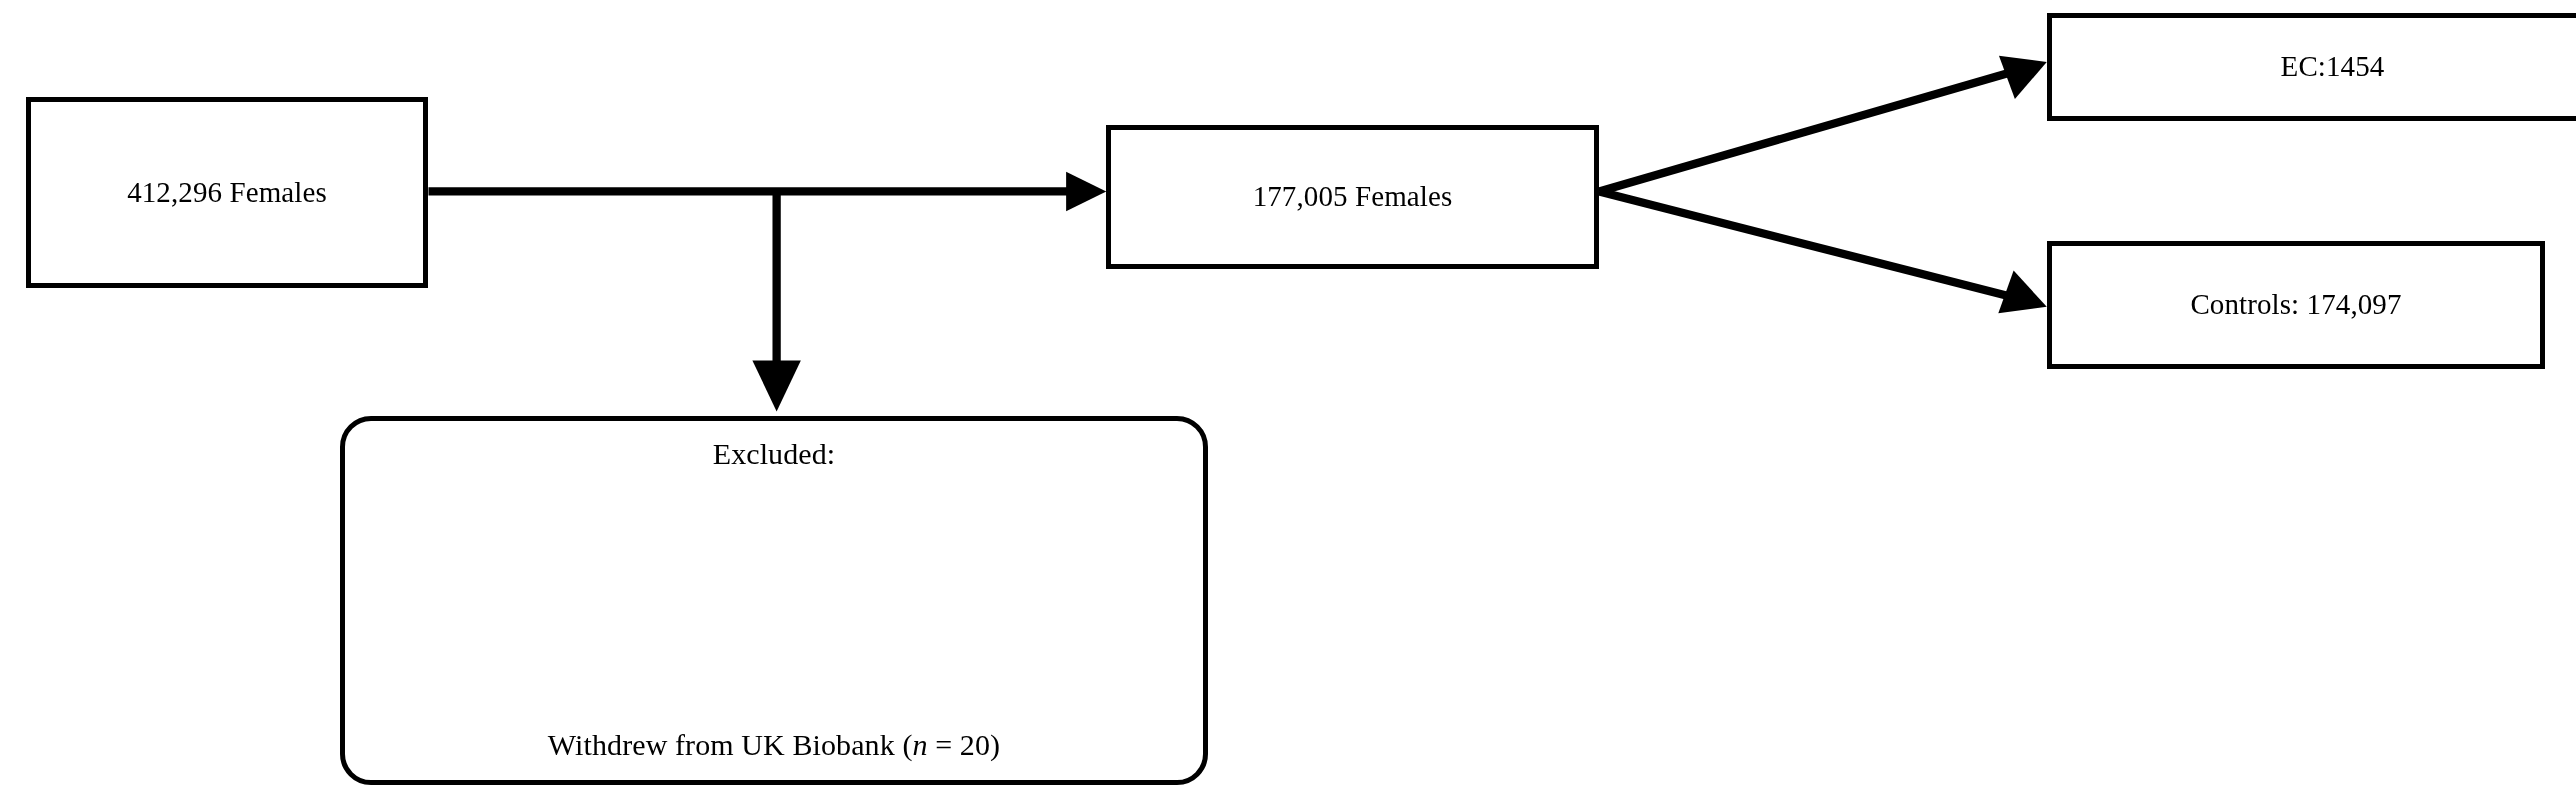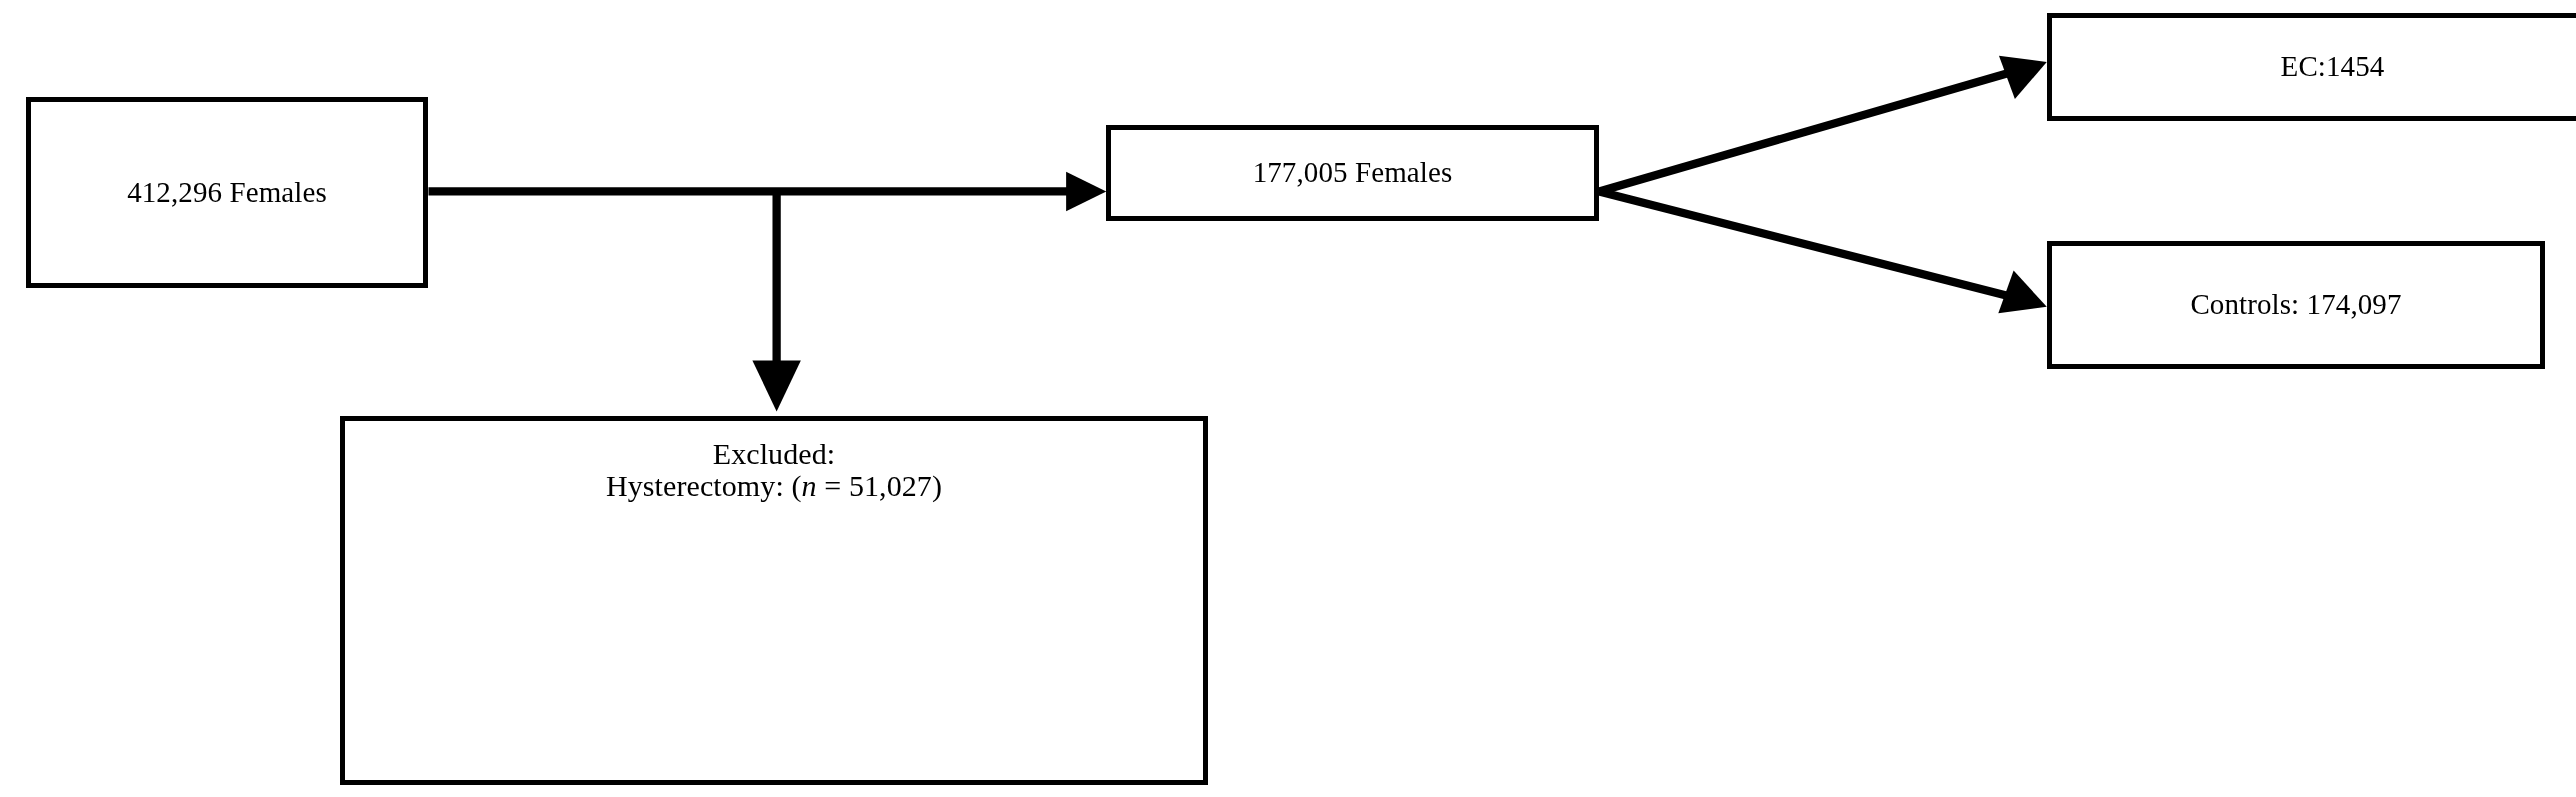--- a/index.html
+++ b/index.html
@@ -33,25 +33,25 @@
   .node .line {
     display: block;
     width: 100%;
     white-space: nowrap;
     font-size: 29px;
     line-height: 1.08;
     letter-spacing: 0.1px;
   }
 
   #node-total      { left: 26px;   top: 97px;  width: 402px;  height: 191px; }
-  #node-eligible   { left: 1106px; top: 125px;  width: 493px;  height: 96px; }
+  #node-eligible   { left: 1106px; top: 125px;  width: 493px;  height: 144px; }
   #node-ec         { left: 2047px; top: 12.8px;   width: 571px;  height: 108px; }
   #node-controls   { left: 2047px; top: 241px;  width: 498px;  height: 128px; }
   #node-excluded   { left: 340px;  top: 416px;  width: 868px; height: 369px;
-                     justify-content: flex-start; padding: 16.6px 0 19px 0; }
+                     justify-content: space-between; padding: 16.6px 0 19px 0; border-radius: 31px; }
 
   #node-excluded .line { font-size: 30px; }
 
   .ital { font-style: italic; }
 
   
   #connectors {
     position: absolute;
     left: 0;
     top: 0;
@@ -100,21 +100,21 @@
     <span class="line">EC:1454</span>
   </div>
 
   <div class="node" id="node-controls">
     <span class="line">Controls: 174,097</span>
   </div>
 
   <div class="node" id="node-excluded">
     <span class="line">Excluded:</span>
 
-    <span class="line">
-      <span>Hysterectomy: (</span><span class="ital">n</span><span> = </span><span>51,027</span><span>)</span>
-    </span>
 
 
+    <span class="line">
+      <span>Withdrew from UK Biobank (</span><span class="ital">n</span><span> = </span><span>20</span><span>)</span>
+    </span>
   </div>
 
 </div>
 
 
 </body></html>

